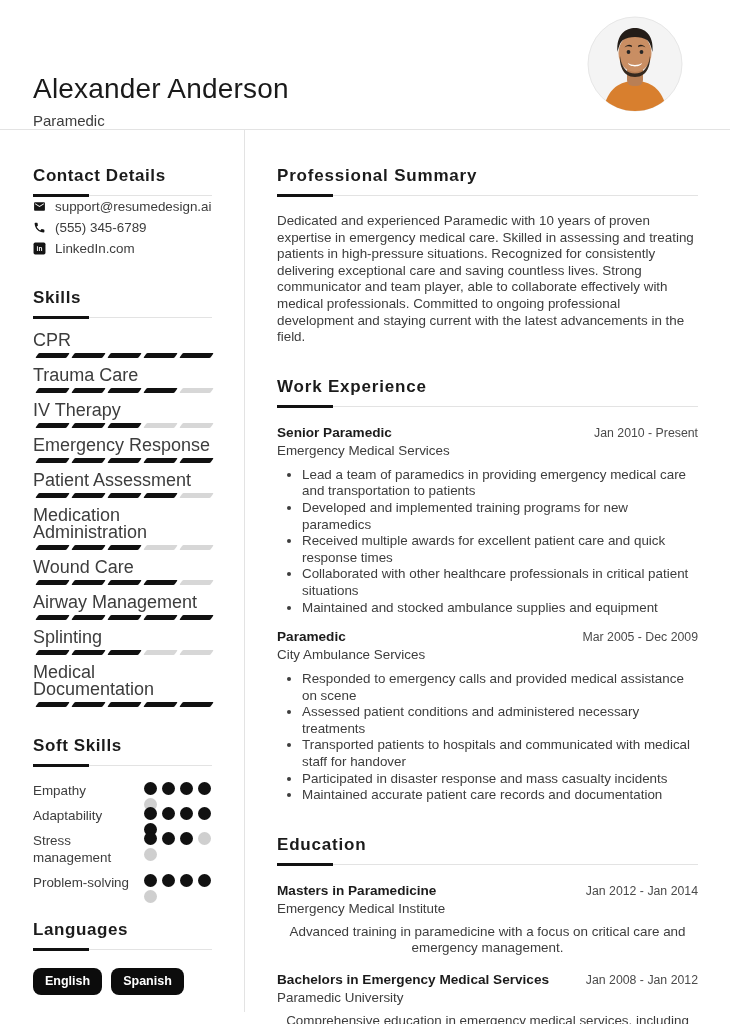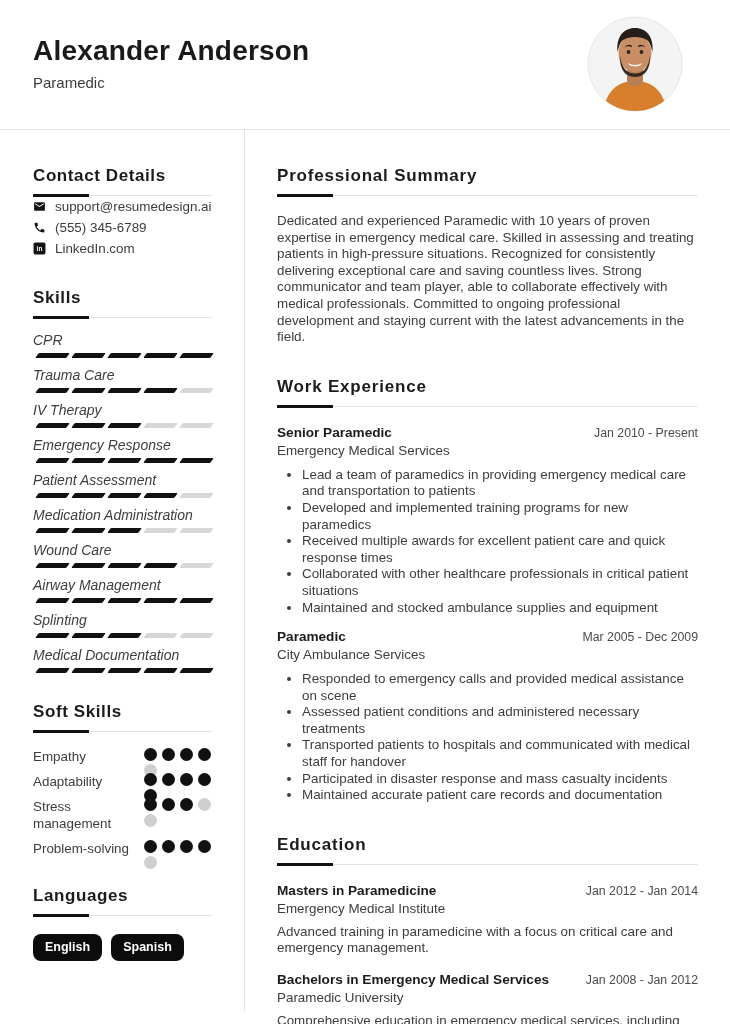--- a/index.html
+++ b/index.html
@@ -16,21 +16,21 @@
   *{margin:0;padding:0;box-sizing:border-box;}
   html,body{background:#888;}
   body{display:flex;justify-content:center;}
   .page{
     width:730px;height:1024px;background:#ffffff;position:relative;
     font-family:"Liberation Sans", sans-serif;color:var(--text);overflow:hidden;
   }
   
   .header{height:130px;border-bottom:1px solid var(--divider);position:relative;}
   .header-text{padding:36px 0 0 33px;}
-  .name{font-size:28px;font-weight:700;color:#1a1a1a;letter-spacing:.2px;line-height:1.1;}
+  .name{font-size:28px;font-weight:400;color:#1a1a1a;letter-spacing:.2px;line-height:1.1;margin-top:38px;}
   .subtitle{font-size:15px;color:#3c3c3c;margin-top:7px;}
   .avatar{position:absolute;top:16px;right:47px;width:96px;height:96px;}
   
   .columns{display:flex;height:882px;}
   .sidebar{width:245px;border-right:1px solid var(--divider);padding:36px 32px 0 33px;}
   .main{flex:1;padding:36px 32px 0 32px;}
   section{margin-bottom:29px;}
   .main section{margin-bottom:31px;}
   .sec-h{
     font-size:17px;font-weight:700;color:var(--heading);letter-spacing:.6px;
@@ -39,21 +39,21 @@
   .main .sec-h{letter-spacing:.8px;}
   .sec-h::after{content:"";position:absolute;left:0;bottom:-2px;width:56px;height:3px;background:var(--accent);}
   
   .contact-list{list-style:none;}
   .contact-row{display:flex;align-items:center;gap:9px;height:21px;font-size:13.4px;color:var(--text);}
   .c-icon{width:13px;height:13px;flex:0 0 13px;}
   .c-icon svg{width:13px;height:13px;fill:#141414;display:block;}
   
   .skills-list{margin-top:14px;}
   .skill{margin-bottom:9px;}
-  .skill-label{font-size:14px;color:var(--text);line-height:17px;margin-bottom:4px;font-style:italic;}
+  .skill-label{font-size:18px;color:var(--text);line-height:17px;margin-bottom:4px;}
   .bar{display:flex;gap:5px;padding-left:4px;}
   .seg{width:31px;height:5px;background:var(--bar-empty);transform:skewX(-35deg);border-radius:1px;}
   .seg.on{background:var(--accent);}
   
   .soft-list{margin-top:16px;}
   .ss-row{display:flex;margin-bottom:8px;}
   .ss-label{flex:1;font-size:13.4px;color:var(--text);line-height:17px;padding-right:8px;}
   .ss-dots{width:68px;display:flex;flex-wrap:wrap;column-gap:5px;row-gap:3px;height:13px;align-content:flex-start;}
   .dot{width:13px;height:13px;border-radius:50%;background:var(--dot-empty);flex:0 0 13px;}
   .dot.on{background:var(--accent);}
@@ -64,21 +64,21 @@
   
   .summary-text{margin-top:17px;font-size:13.4px;line-height:16.6px;color:var(--text);}
   .block-list{margin-top:18px;}
   .entry-head{display:flex;justify-content:space-between;align-items:baseline;}
   .entry-title{font-size:13.6px;font-weight:700;color:var(--heading);}
   .entry-date{font-size:12.3px;color:var(--muted);white-space:nowrap;}
   .entry-sub{font-size:13.4px;color:var(--text);margin-top:3px;}
   ul.bullets{margin:9px 0 13px;padding-left:25px;}
   ul.bullets li{font-size:13.4px;line-height:16.6px;color:var(--text);}
   .edu-entry{margin-bottom:15px;}
-  .edu-desc{font-size:13.4px;line-height:16.6px;color:var(--text);margin-top:8px;}
+  .edu-desc{font-size:13.4px;line-height:16.6px;color:var(--text);margin-top:8px;text-align:center;}
 </style>
 </head>
 <body>
 
 <div class="page">
 
   <div class="header">
     <div class="header-text">
       <div class="name">Alexander Anderson</div>
       <div class="subtitle">Paramedic</div>

